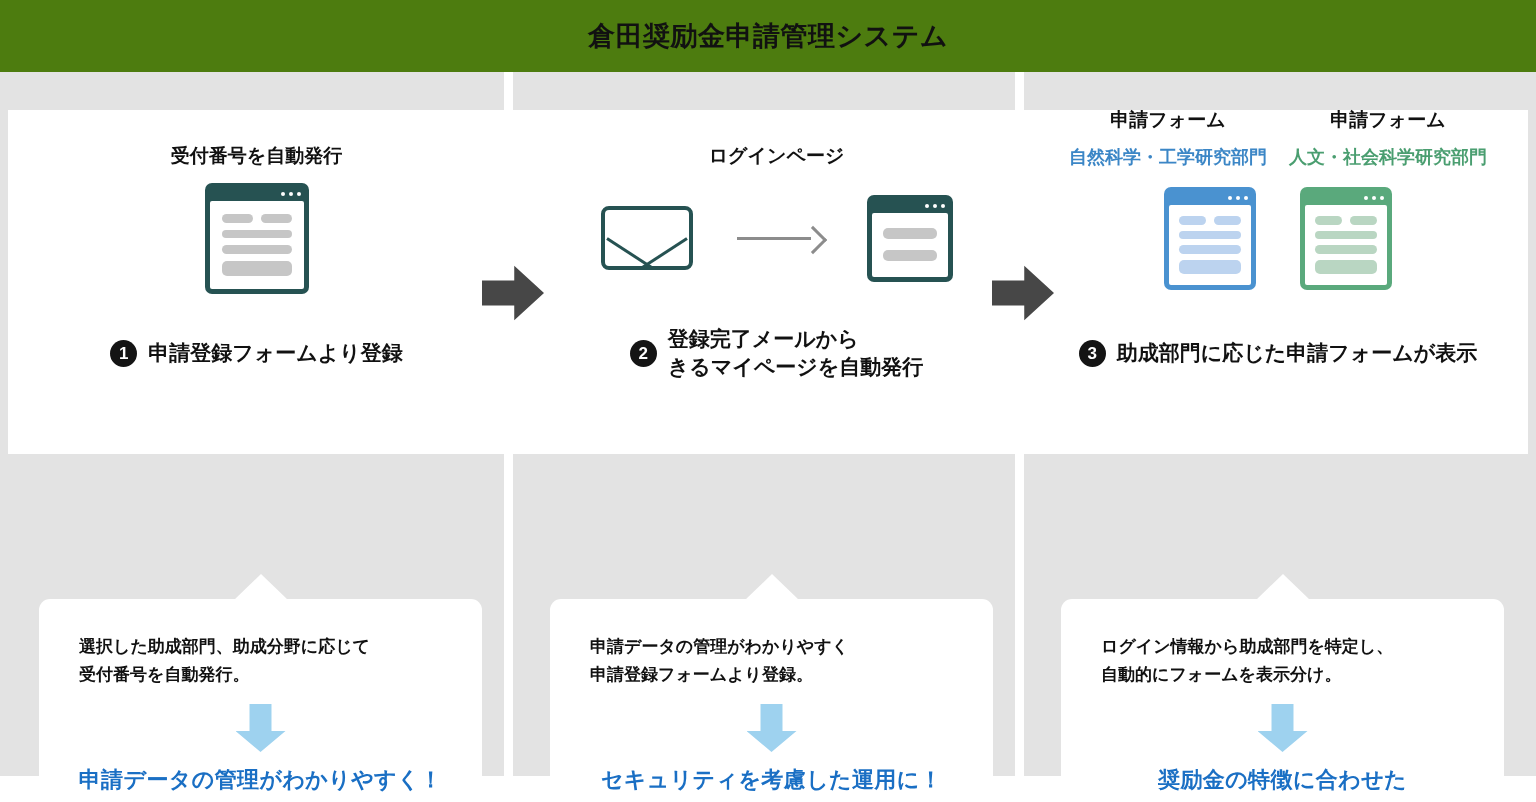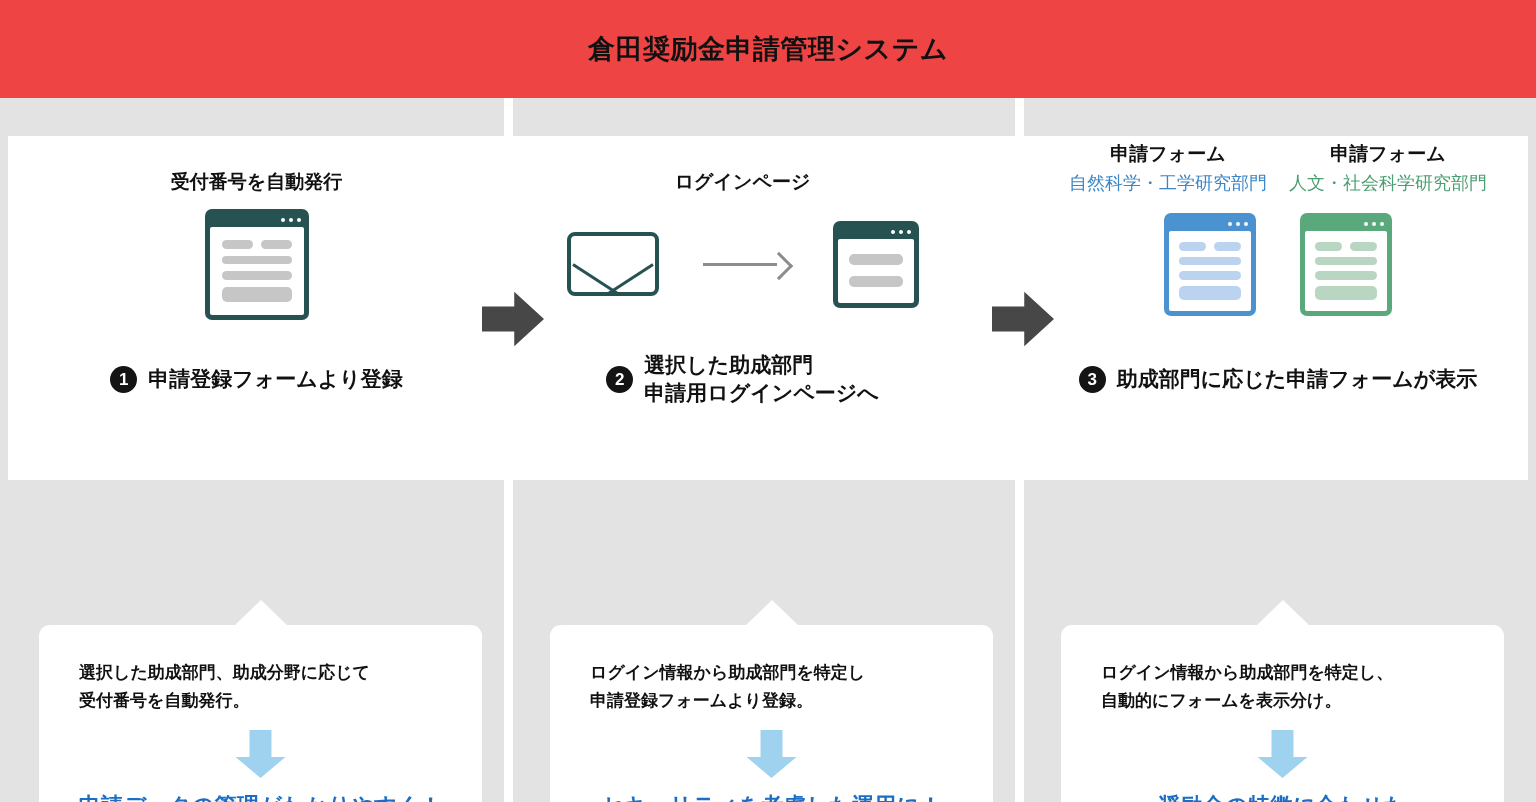--- a/index.html
+++ b/index.html
@@ -11,25 +11,25 @@
     height: 802px;
     background: #ffffff;
     font-family: "Liberation Sans", "DejaVu Sans", sans-serif;
     color: #1a1a1a;
     overflow: hidden;
     position: relative;
   }
 
   
   .page-title {
-    height: 98px;
+    height: 72px;
     display: flex;
     align-items: center;
     justify-content: center;
-    background: #ef4444;
+    background: #4d7c0f;
   }
   .page-title .title-main {
     font-size: 27px;
     font-weight: 700;
     letter-spacing: 0.5px;
     color: #111111;
   }
   .page-title .title-sub {
     font-size: 22px;
     font-weight: 400;
@@ -73,21 +73,21 @@
     width: 100%;
     height: 100%;
   }
 
   .flow-step {
     position: absolute;
     top: 0;
     height: 344px;
   }
   .flow-step.s1 { left: 0px;    width: 497px; }
-  .flow-step.s2 { left: 486px;  width: 497px; }
+  .flow-step.s2 { left: 520px;  width: 497px; }
   .flow-step.s3 { left: 1020px; width: 500px; }
 
   .step-heads {
     display: flex;
     justify-content: center;
     align-items: flex-end;
     gap: 22px;
     padding-top: 14px;
     height: 58px;
     box-sizing: border-box;
@@ -97,23 +97,23 @@
     line-height: 1.25;
   }
   .head-title {
     font-size: 19px;
     font-weight: 700;
     color: #111111;
     white-space: nowrap;
   }
   .head-sub {
     font-size: 18px;
-    font-weight: 400;
+    font-weight: 700;
     white-space: nowrap;
-    margin-top: 6px;
+    margin-top: 14px;
   }
   .head-sub.blue  { color: #3b86c6; }
   .head-sub.green { color: #4a9e70; }
 
   .step-icons {
     display: flex;
     justify-content: center;
     align-items: center;
     height: 140px;
     gap: 44px;
@@ -413,22 +413,22 @@
             </div>
             <div class="screen">
               <div class="bar full"></div>
               <div class="bar full"></div>
             </div>
           </div>
         </div>
         <div class="step-caption">
           <span class="step-num">2</span>
           <span class="step-text">
-            <span>選択した助成部門</span><br>
-            <span>申請用ログインページへ</span>
+            <span>登録完了メールから</span><br>
+            <span>きるマイページを自動発行</span>
           </span>
         </div>
       </div>
 
       <div class="flow-step s3">
         <div class="step-heads">
           <div class="head-block">
             <div class="head-title">申請フォーム</div>
             <div class="head-sub blue">自然科学・工学研究部門</div>
           </div>
@@ -497,21 +497,21 @@
       </div>
       <div class="card-arrow"></div>
       <div class="card-benefit">
         <span>申請データの管理がわかりやすく！</span>
       </div>
     </div>
 
     <div class="card c2">
       <div class="notch"></div>
       <div class="card-desc">
-        <span>ログイン情報から助成部門を特定し</span><br>
+        <span>申請データの管理がわかりやすく</span><br>
         <span>申請登録フォームより登録。</span>
       </div>
       <div class="card-arrow"></div>
       <div class="card-benefit">
         <span>セキュリティを考慮した運用に！</span>
       </div>
     </div>
 
     <div class="card c3">
       <div class="notch"></div>

